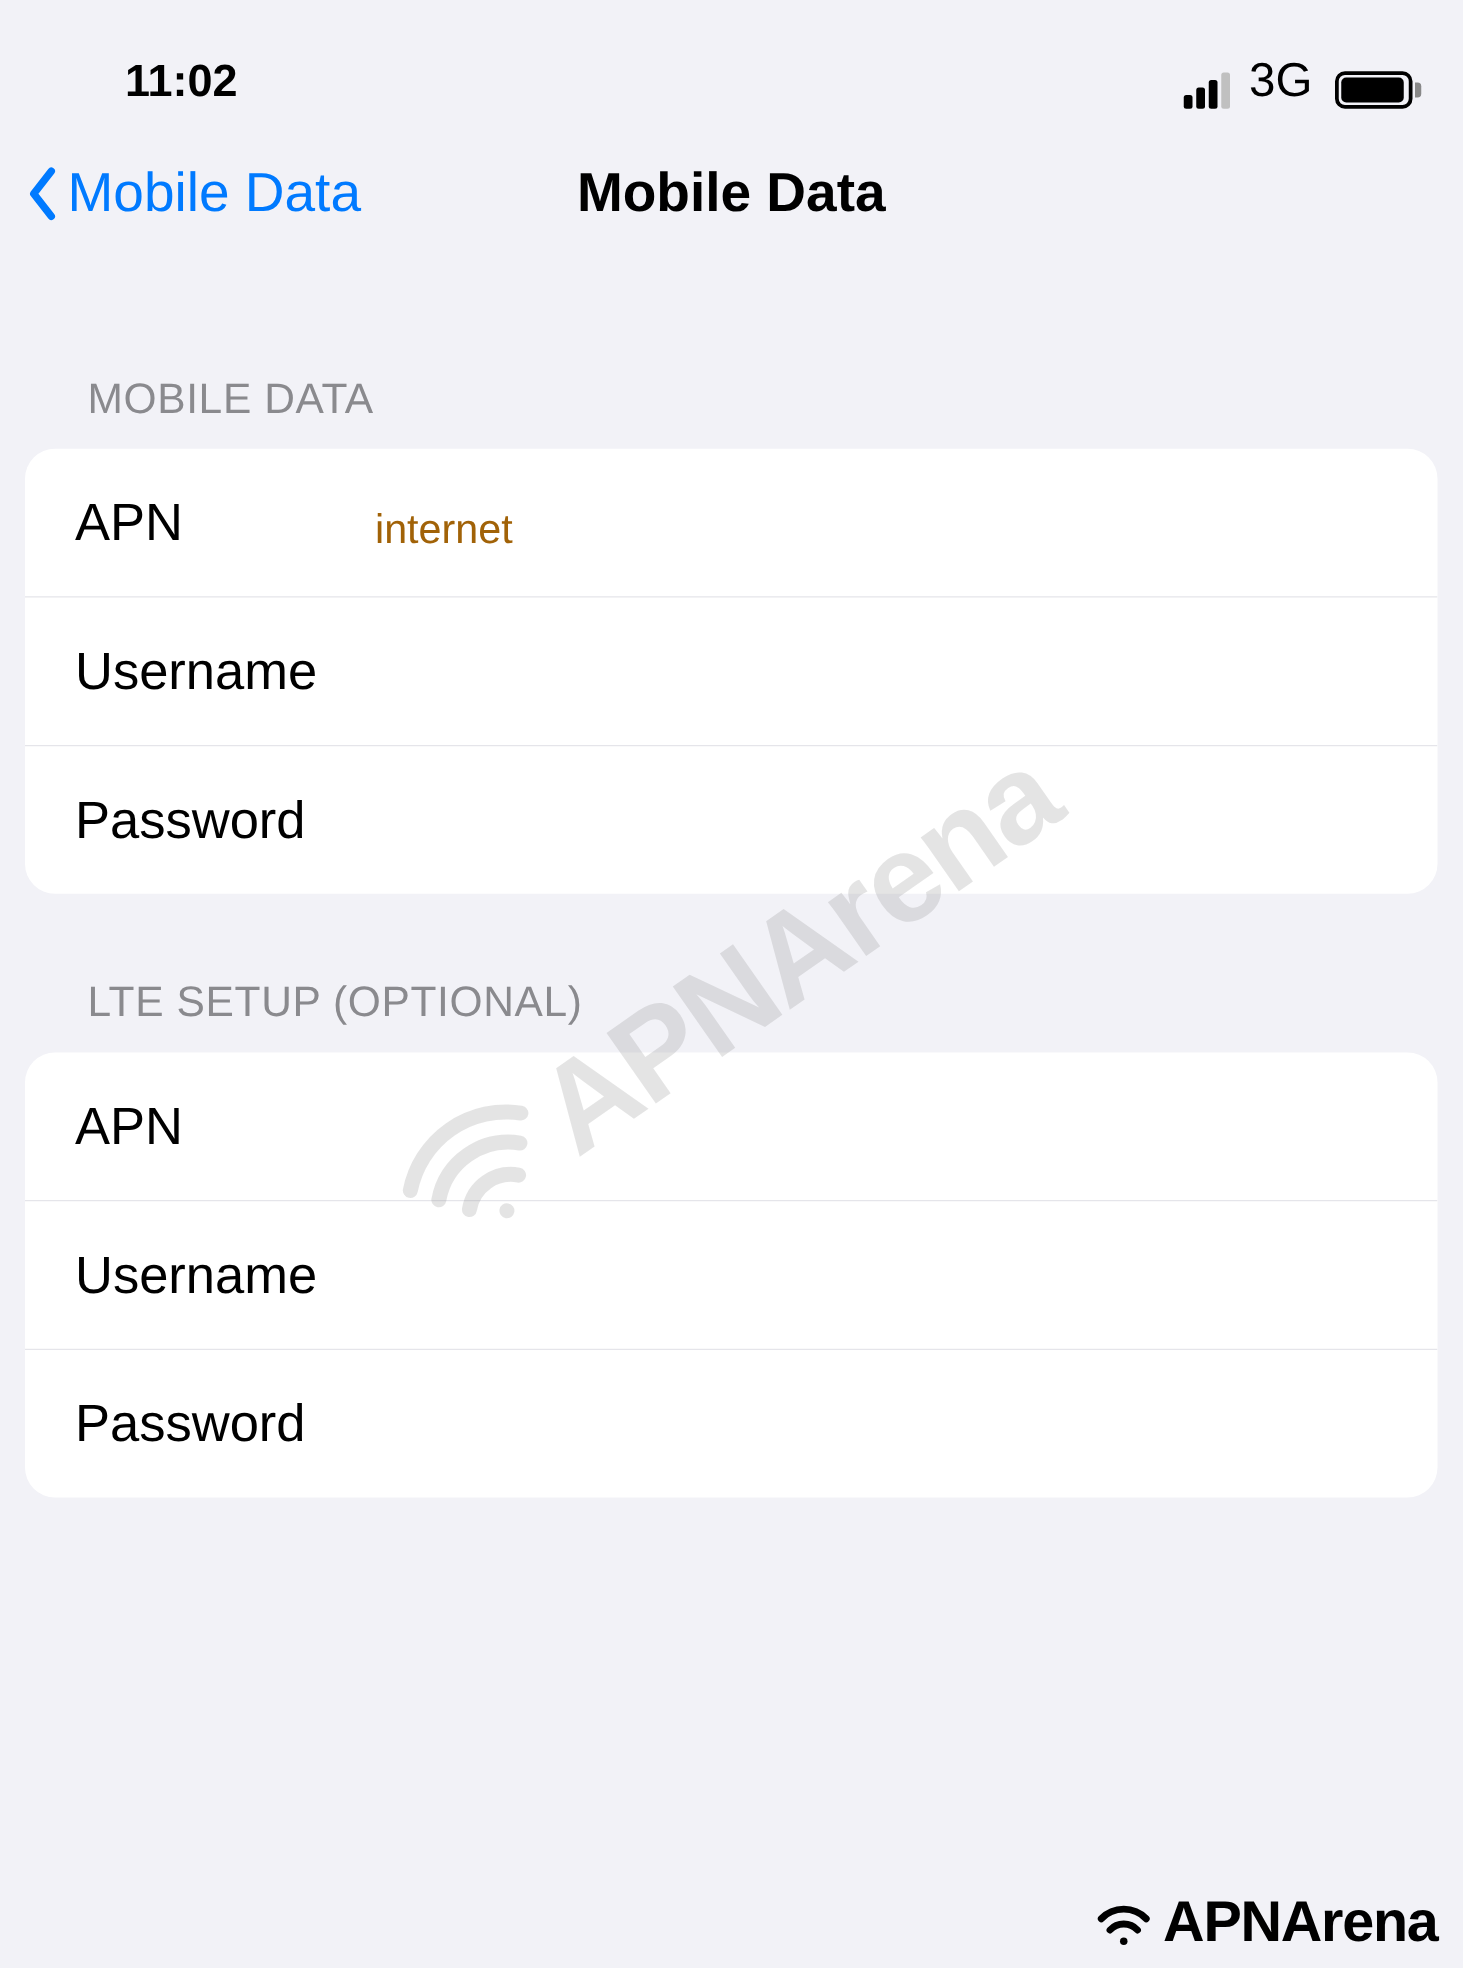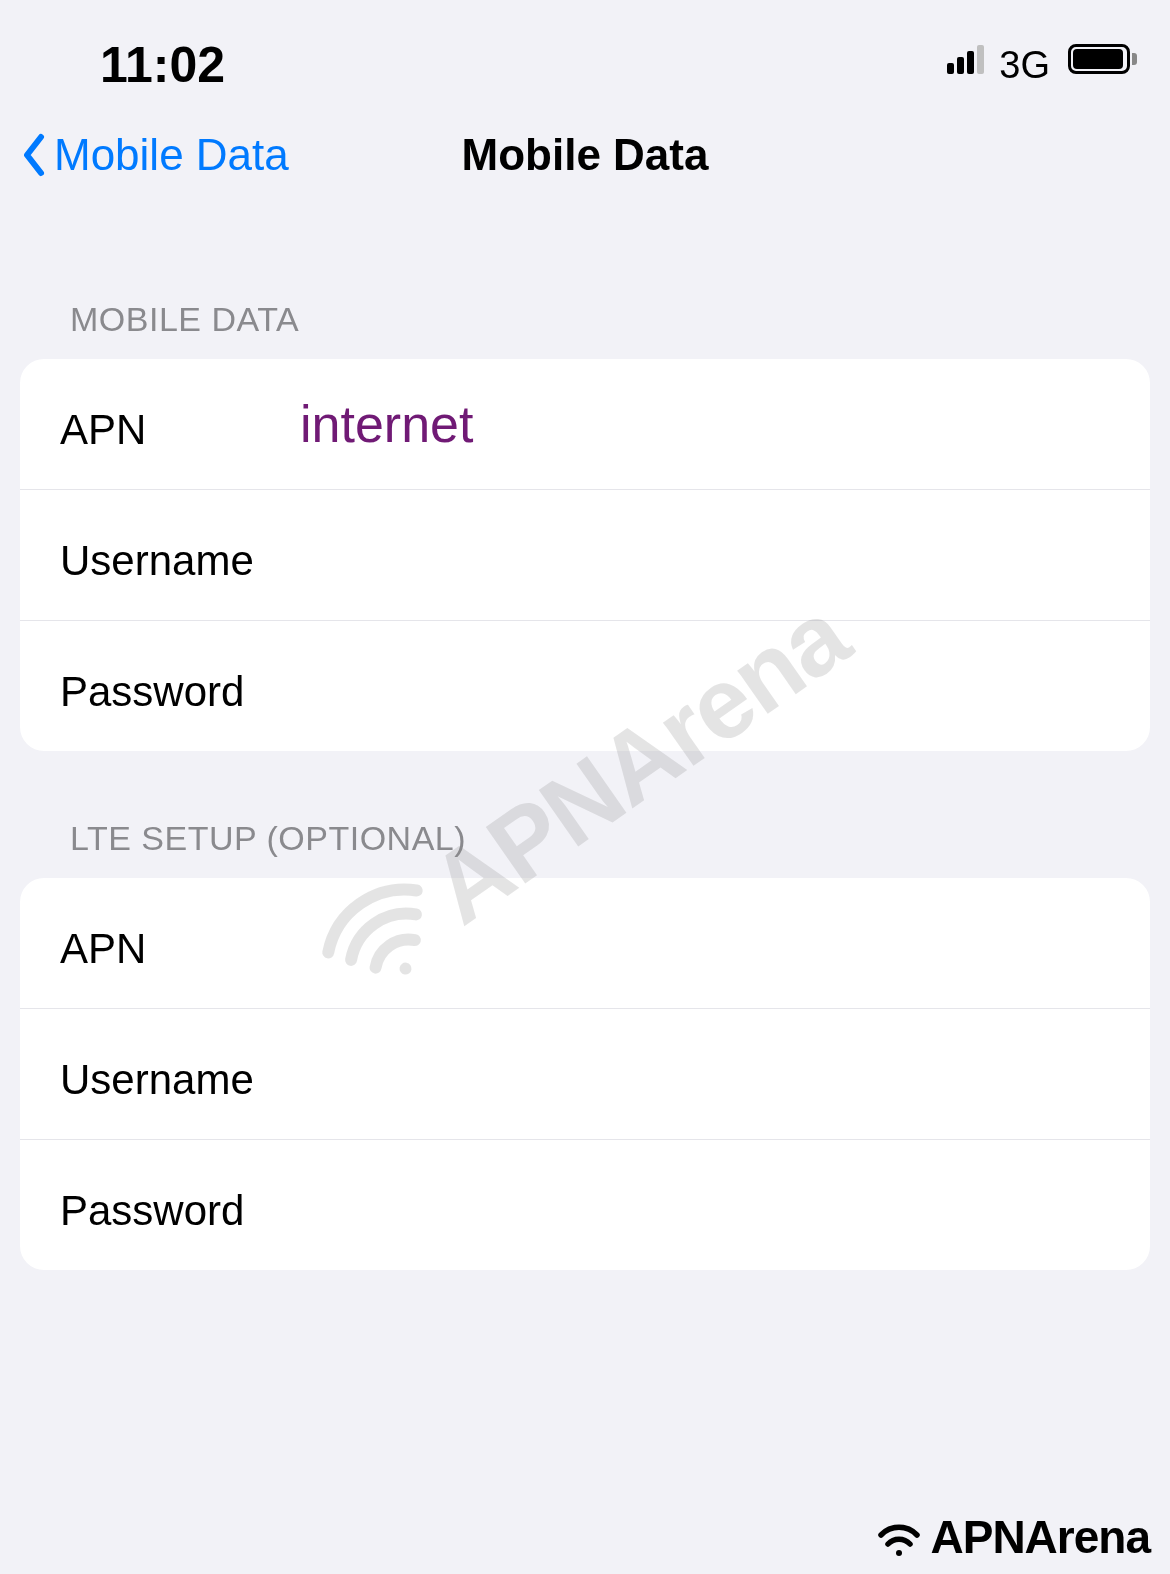--- a/index.html
+++ b/index.html
@@ -17,27 +17,27 @@
       overflow: hidden;
     }
     .status-bar {
       display: flex;
       justify-content: space-between;
       align-items: center;
       padding: 40px 40px 20px 100px;
       height: 110px;
     }
     .status-time {
-      font-size: 50px;
+      font-size: 36px;
       font-weight: 600;
       color: #000;
     }
     .status-right {
       display: flex;
-      align-items: flex-start;
+      align-items: flex-end;
       gap: 10px;
     }
     .signal-bars {
       display: flex;
       align-items: flex-end;
       gap: 3px;
       height: 30px;
     }
     .signal-bar {
       width: 7px;
@@ -152,23 +152,23 @@
       font-size: 42px;
       font-weight: 400;
       color: #000;
       width: 240px;
       flex-shrink: 0;
     }
     .row-input {
       flex: 1;
       border: none;
       outline: none;
-      font-size: 52px;
-      font-weight: 400;
-      color: #701a75;
+      font-size: 33px;
+      font-weight: 400;
+      color: #a16207;
       background: transparent;
       font-family: inherit;
     }
     .brand-logo {
       position: absolute;
       bottom: 10px;
       right: 20px;
       display: flex;
       align-items: center;
       gap: 6px;

